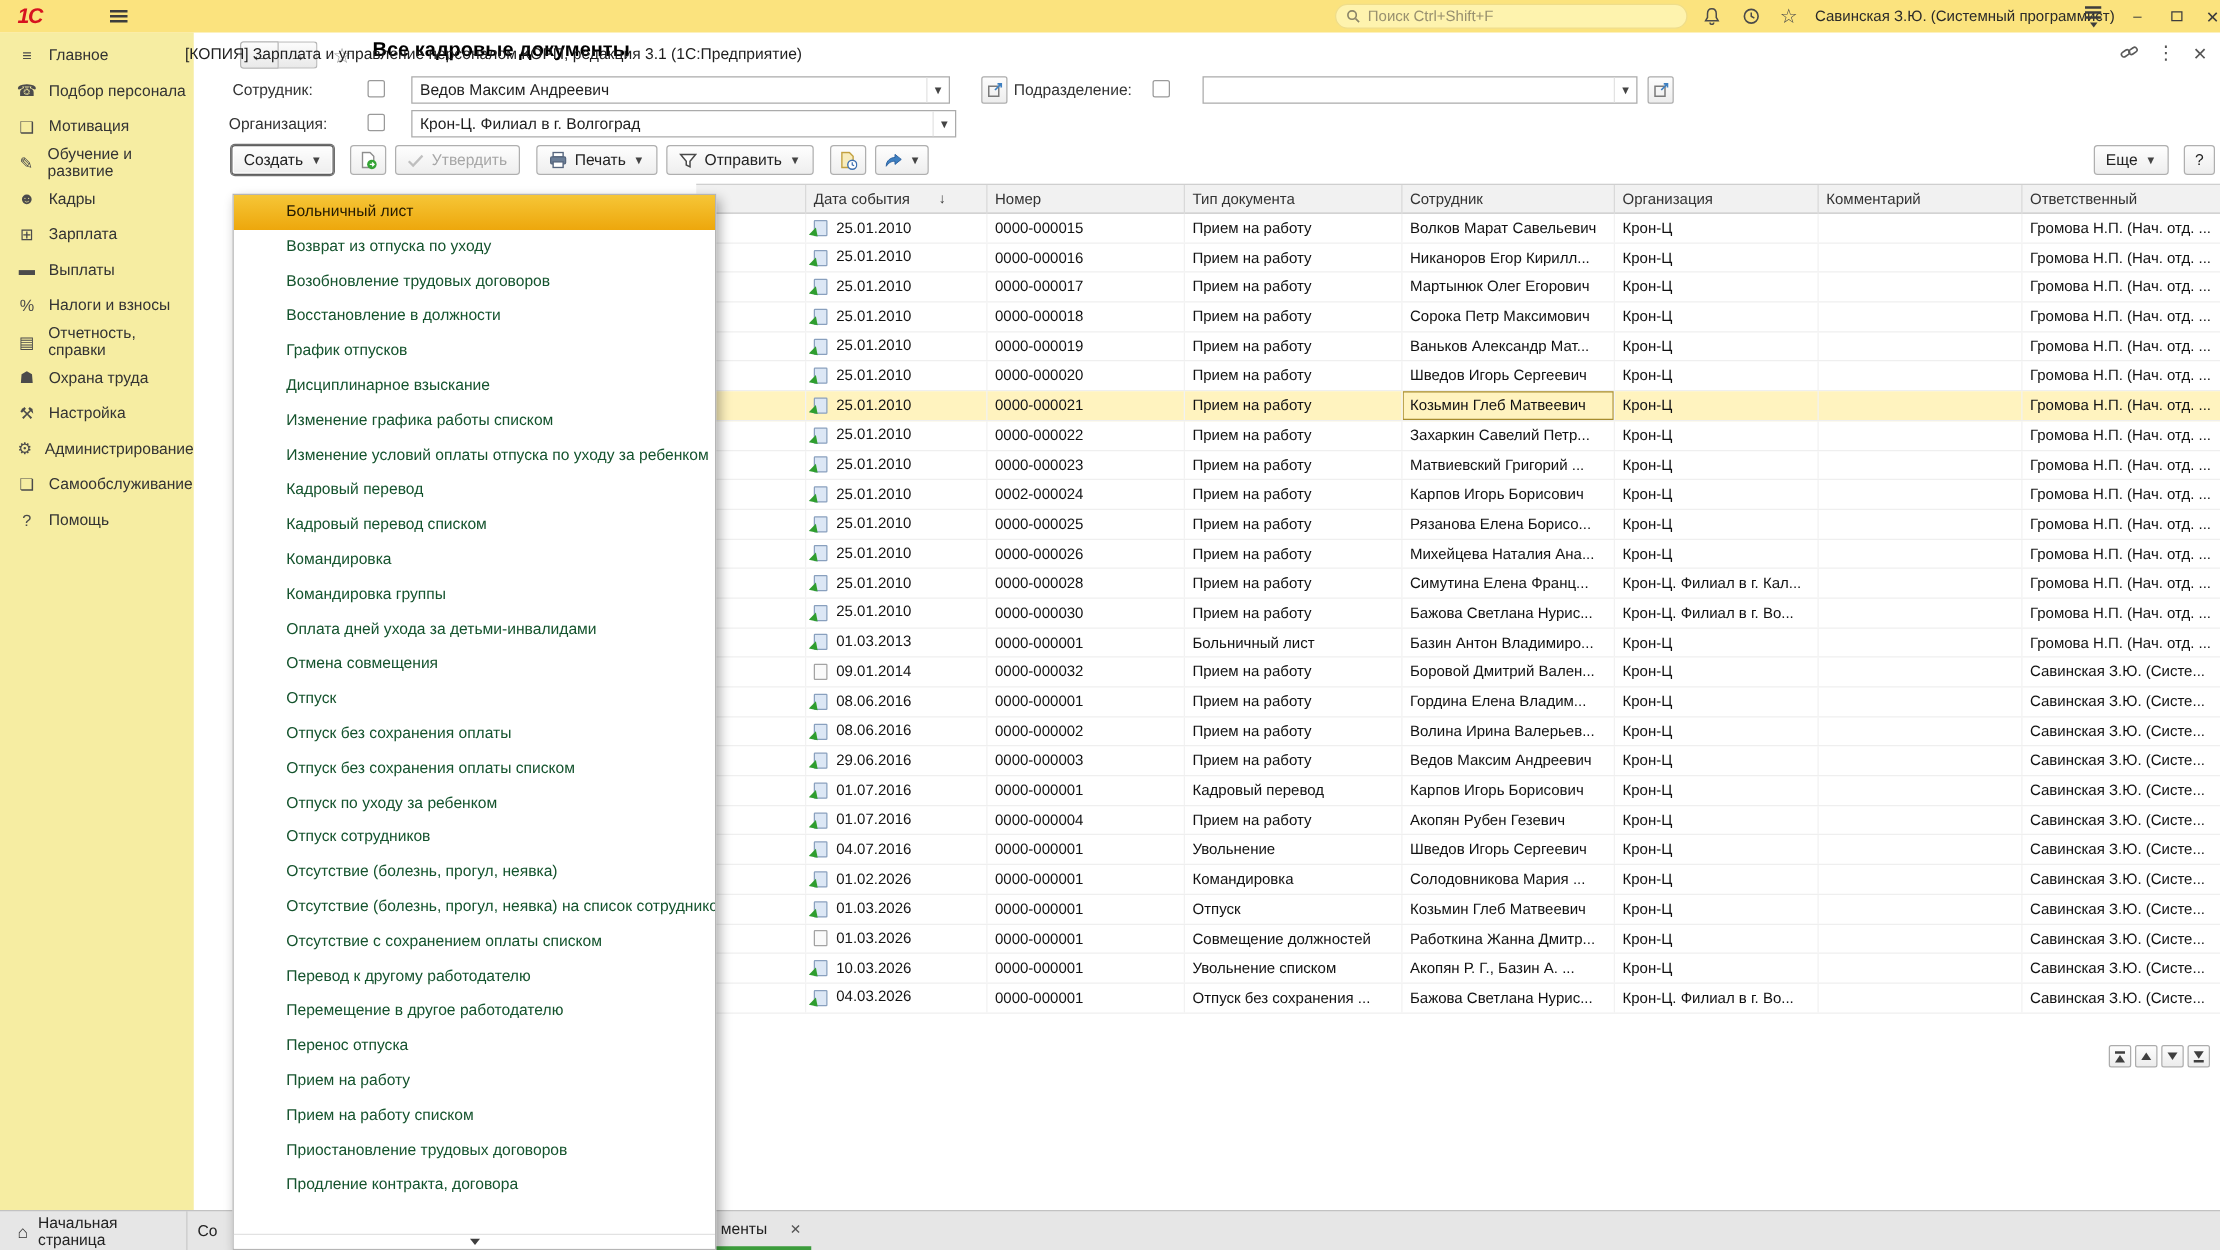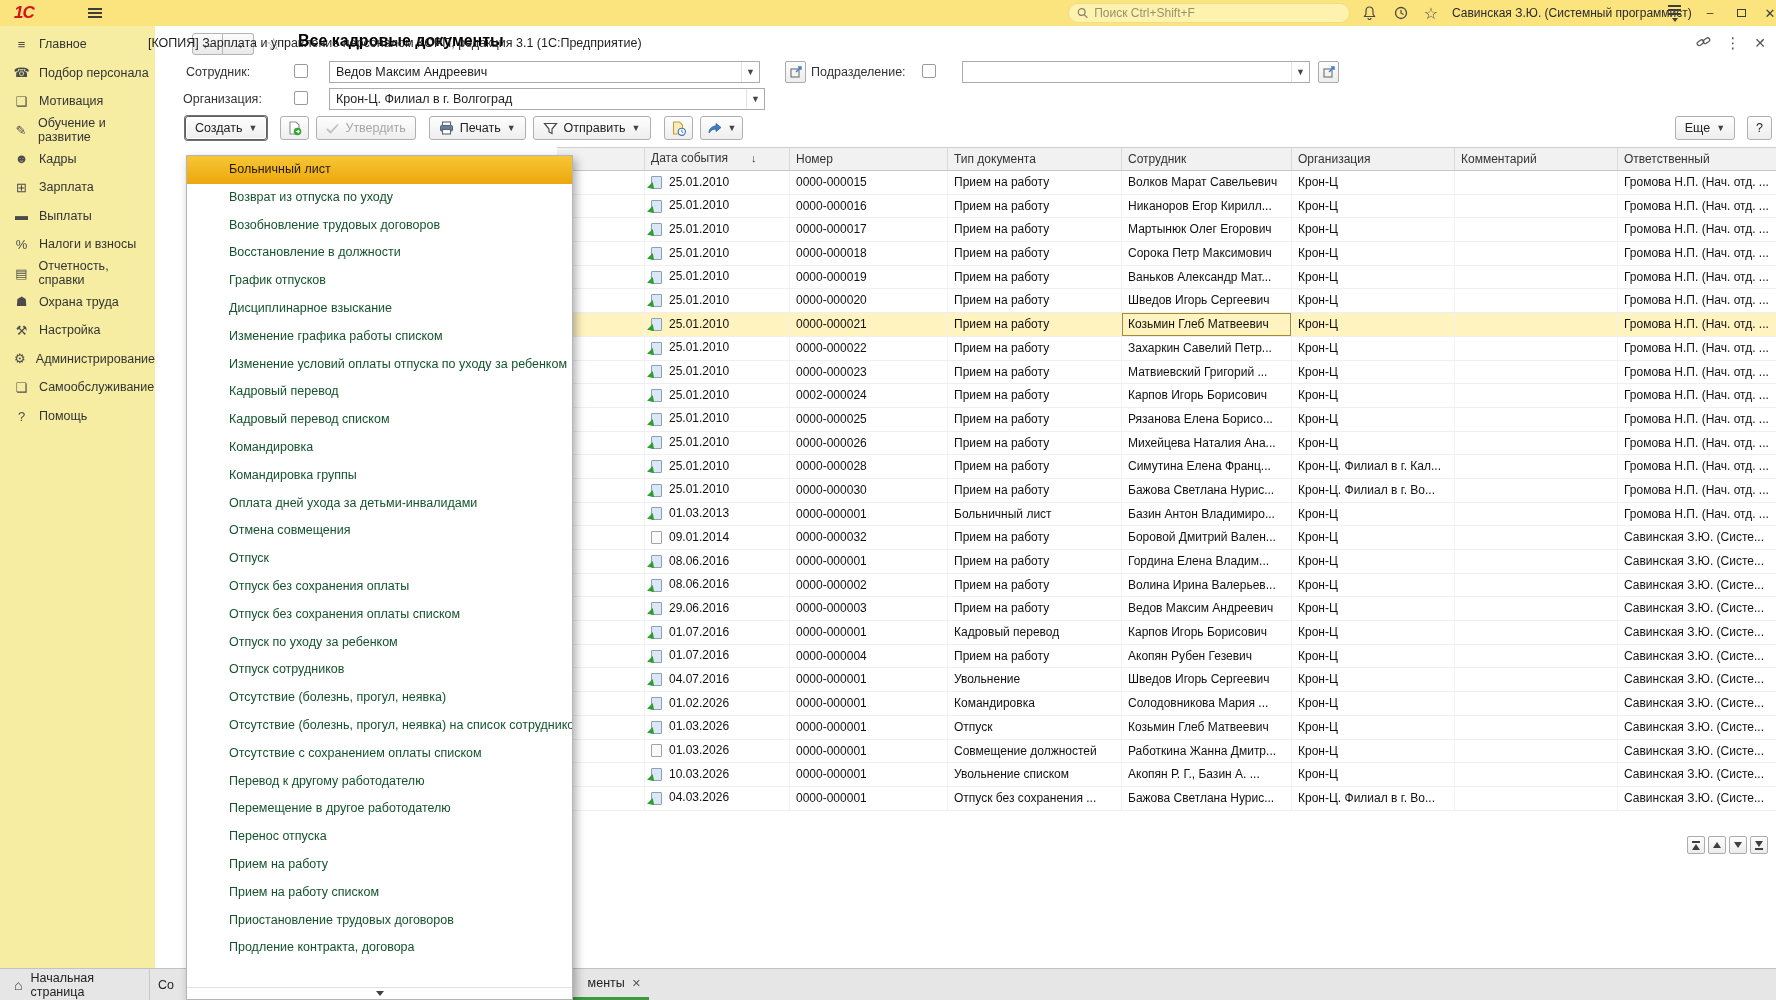--- a/index.html
+++ b/index.html
@@ -54,21 +54,21 @@
   .btn-disabled { color:#A6A6A6; cursor:default; }
   .btn-disabled svg { opacity:.45; }
   .iconbtn { padding:0 6px; }
   .tbsp { width:13px; }
   .tbsp2 { width:7px; }
   .toolbar-right { position:absolute; right:4px; top:90px; display:flex; gap:12px; }
   
   .tablewrap { position:absolute; left:402px; top:121px; right:0; }
   .thead, .trow { display:flex; width:100%; white-space:nowrap; }
   .thead { height:24px; line-height:23px; background:#F1F1F1; border-top:1px solid #CFCFCF; border-bottom:1px solid #C8C8C8; color:#333; font-size:12px; }
-  .thead .c { border-right:1px solid #D9D9D9;align-items:flex-end; }
+  .thead .c { border-right:1px solid #D9D9D9; }
   .trow { height:23.7px; line-height:23.7px; border-bottom:1px solid #EFEFEF; font-size:12px; color:#111; cursor:pointer; }
   .trow .c { border-right:1px solid #F2F2F2; }
   .c { padding:0 6px; overflow:hidden; flex:none; }
   .c0 { width:88px; }
   .c-date { width:145px; display:flex; align-items:center; gap:7px; }
   .c-num { width:158px; }
   .c-type { width:174px; }
   .c-emp { width:170px; }
   .c-org { width:163px; }
   .c-comm { width:163px; }
@@ -89,21 +89,21 @@
   .create-menu { position:absolute; left:186px; top:155px; width:387px; height:845px; background:#fff; border:1px solid #B5B5B5; box-shadow:3px 4px 9px rgba(0,0,0,.32); z-index:100; overflow:hidden; }
   .menu-item { height:27.8px; line-height:27.8px; padding-left:42px; font-size:12.5px; color:#14532d; white-space:nowrap; overflow:hidden; cursor:pointer; }
   .menu-item.highlighted { background:linear-gradient(#F6C637,#EDA70C); color:#241a00; }
   .menu-scroll { position:absolute; bottom:0; left:0; right:0; height:12px; background:#fff; border-top:1px solid #E2E2E2; display:flex; align-items:center; justify-content:center; cursor:pointer; }
   .menu-scroll .tri-down { border-left-width:4px; border-right-width:4px; border-top-width:5px; }
   
   .bottombar { position:absolute; left:0; right:0; bottom:0; height:32px; background:#E6E6E6; border-top:1px solid #C2C2C2; z-index:5; }
   .tab-home { position:absolute; left:0; top:0; bottom:0; width:150px; display:flex; align-items:center; gap:8px; padding:0 14px; border-right:1px solid #C9C9C9; color:#222; cursor:pointer; }
   .tab-home .home-ic { font-size:14px; color:#333; }
   .tab-partial { position:absolute; left:158px; top:0; bottom:0; display:flex; align-items:center; color:#222; cursor:pointer; }
-  .tab-active { position:absolute; left:563px; width:86px; top:0; bottom:0; display:flex; align-items:center; justify-content:flex-end; gap:7px; padding:0 8px; border-bottom:3px solid #3C9C3C; color:#222; cursor:pointer; }
+  .tab-active { position:absolute; left:563px; width:86px; top:0; bottom:0; display:flex; align-items:center; justify-content:flex-end; gap:18px; padding:0 8px; border-bottom:3px solid #3C9C3C; color:#222; cursor:pointer; }
   .tab-close { font-size:11px; color:#555; cursor:pointer; }
   svg { display:block; }
 </style>
 </head>
 <body>
 
 <div class="titlebar">
   <span class="tb-abs logo1c">1С</span>
   <span class="tb-abs hamburger">
       <i></i>

